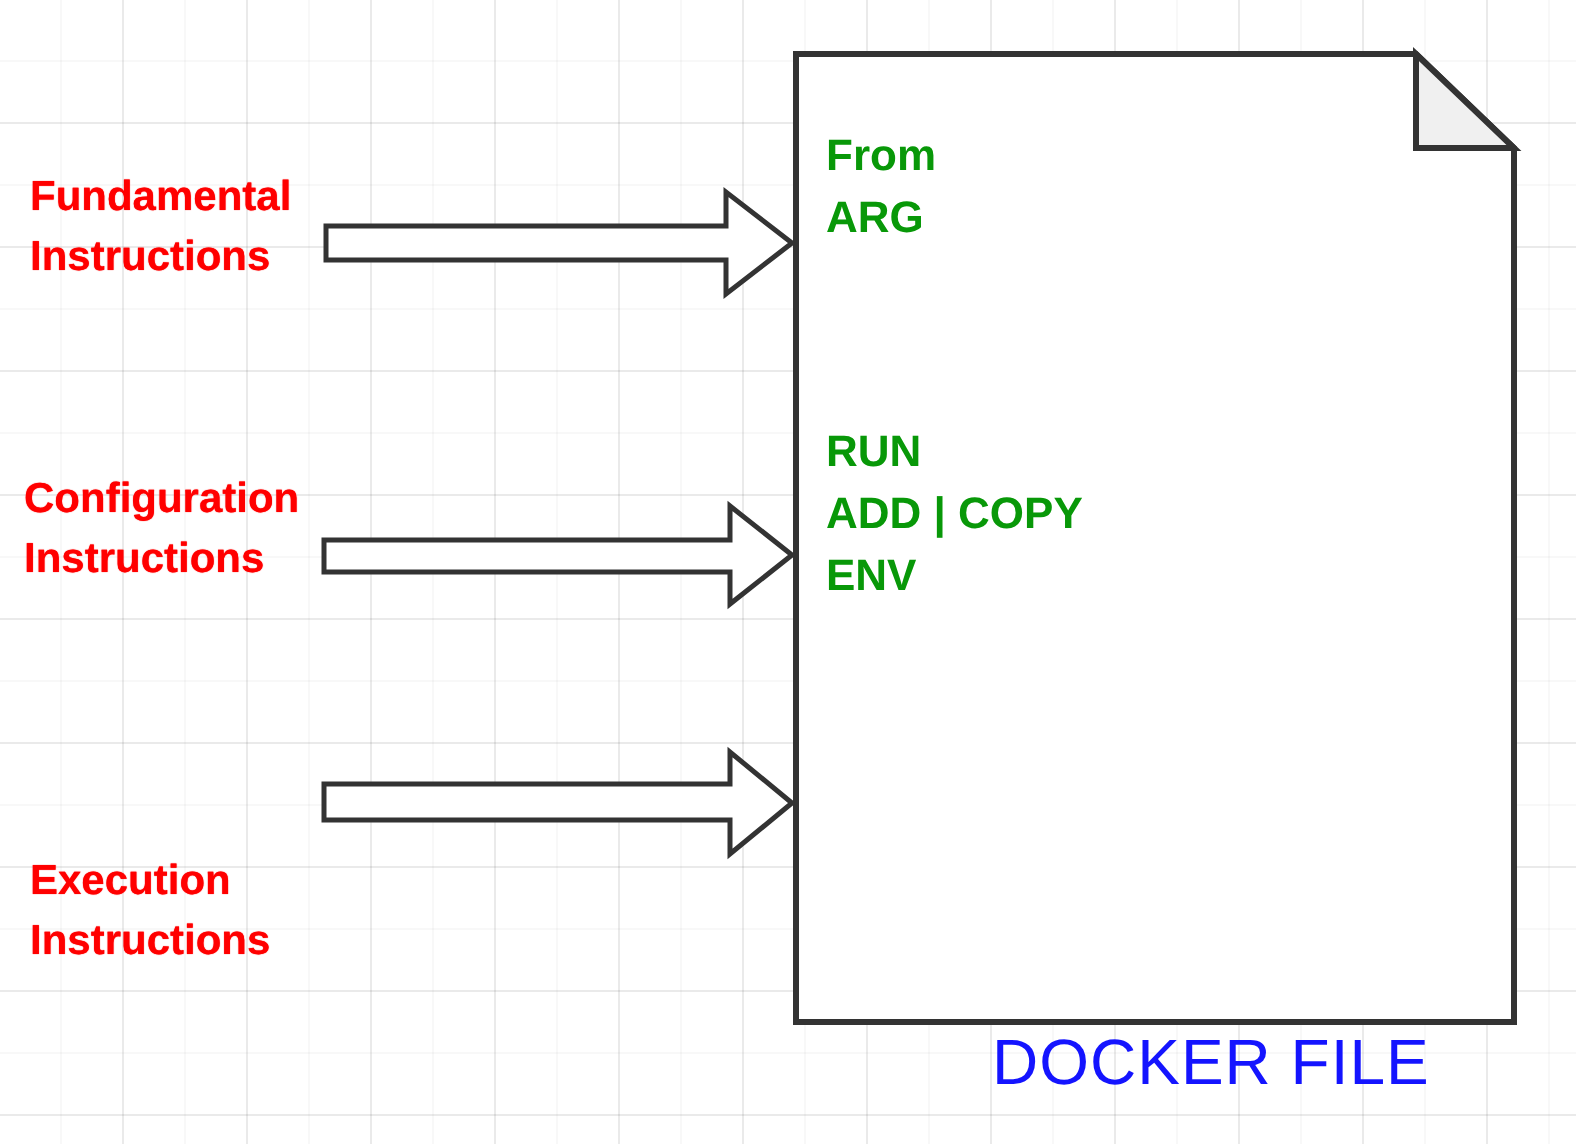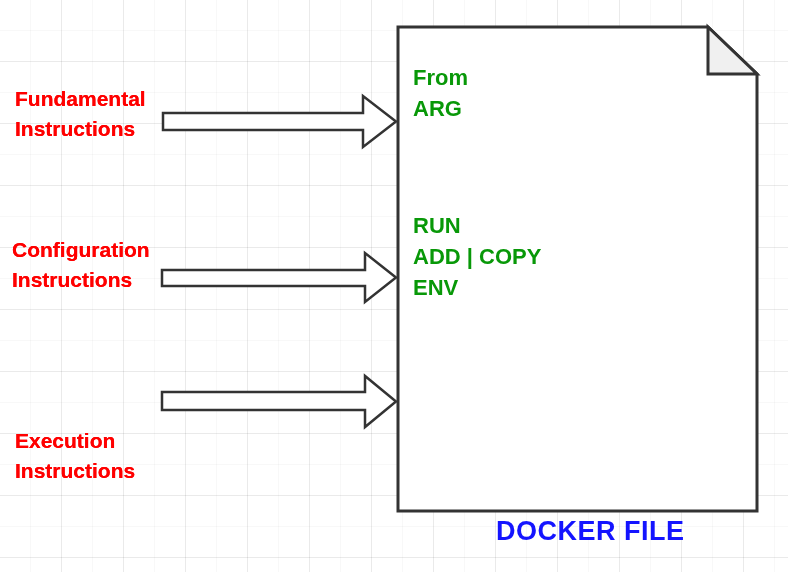--- a/index.html
+++ b/index.html
@@ -67,22 +67,22 @@
   #instr-fundamental   { top: 62px;  }
   #instr-configuration { top: 210px; }
   #instr-execution     { top: 389px; }
 
   
   #doc-caption {
     position: absolute;
     left: 496px;
     top: 515px;
     color: #1414ff;
-    font-weight: bold;
-    font-size: 27px;
+    font-weight: normal;
+    font-size: 32px;
     letter-spacing: 0.5px;
     line-height: 32px;
   }
 </style>
 </head>
 <body>
 
 <div id="canvas">
 
   <svg id="vector" viewBox="0 0 788 572" width="788" height="572" xmlns="http://www.w3.org/2000/svg">

